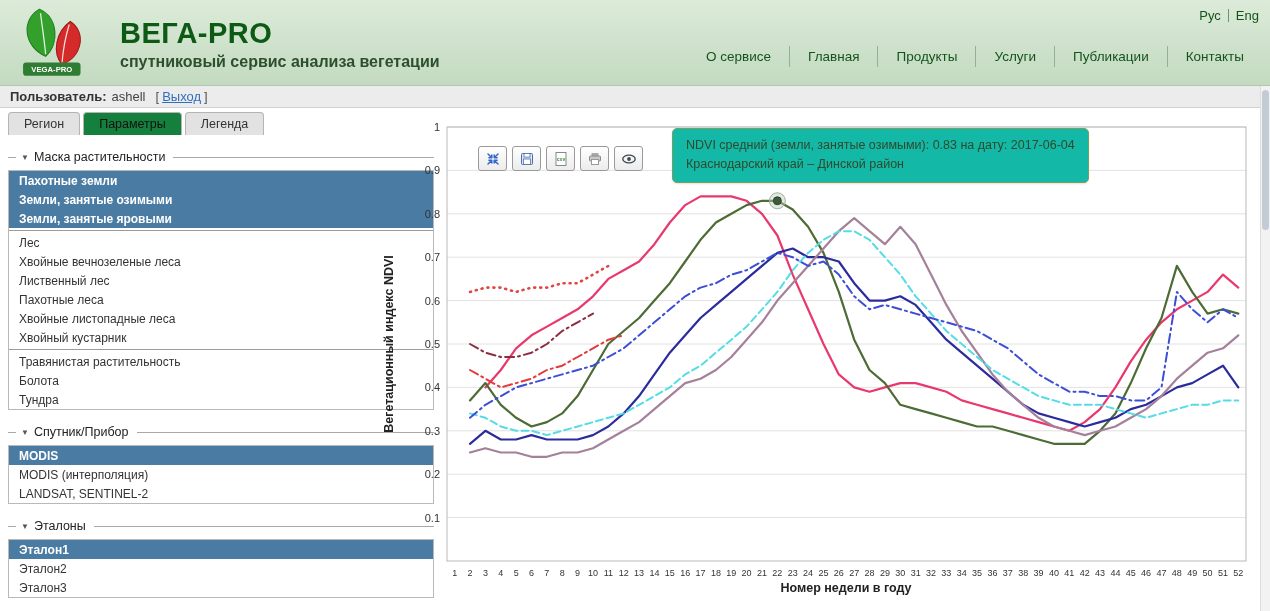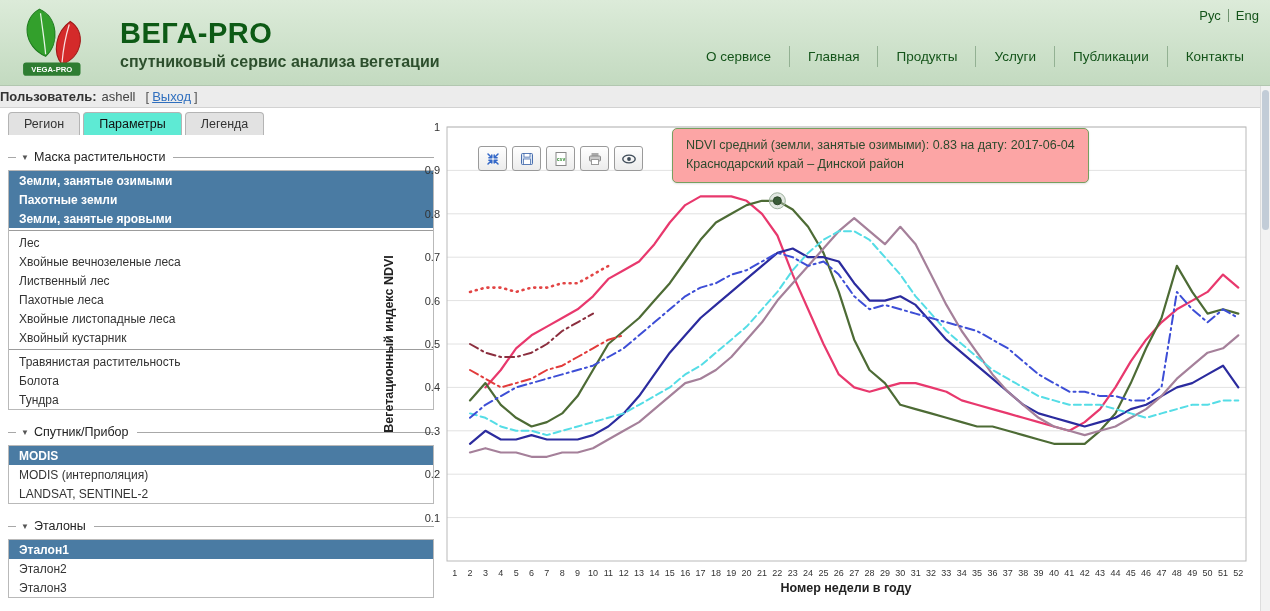--- a/index.html
+++ b/index.html
@@ -17,33 +17,33 @@
   .lang span{padding:0 7px;cursor:pointer;}
   .lang .lsep{padding:0;width:0;height:13px;border-left:1px solid #6f936f;}
   .mainnav{position:absolute;right:8px;top:46px;display:flex;}
   .mainnav a{font-size:13.5px;color:#14541a;text-decoration:none;padding:3px 18px;
              border-left:1px solid #93b193;cursor:pointer;white-space:nowrap;}
   .mainnav a:first-child{border-left:none;}
 
   
   .userbar{position:absolute;left:0;top:86px;width:100%;height:22px;background:#ececec;
            border-bottom:1px solid #d2d2d2;font-size:13px;color:#444;
-           display:flex;align-items:center;box-sizing:border-box;}
+           display:flex;align-items:center;padding-left:10px;box-sizing:border-box;}
   .ub-label{font-weight:bold;color:#333;margin-right:5px;}
   .ub-user{margin-right:7px;}
   .ub-br{color:#555;margin:0 3px;}
   .ub-logout{color:#2f6fbe;text-decoration:underline;cursor:pointer;}
 
   
   .sidebar{position:absolute;left:8px;top:112px;width:426px;bottom:0;overflow:hidden;}
   .tabs{display:flex;}
   .tab{padding:4px 15px;font-size:12.5px;color:#333;background:#e2e2e2;
        border:1px solid #b4b4b4;border-bottom:none;border-radius:4px 4px 0 0;
        margin-right:3px;cursor:pointer;}
-  .tab.active{background:#5eead4;color:#111;}
+  .tab.active{background:#15803d;color:#111;}
   .sec-head{display:flex;align-items:center;margin-top:15px;font-size:12.5px;color:#222;cursor:pointer;}
   .sec-head::before{content:"";width:8px;border-top:1px solid #a8a8a8;margin-right:5px;}
   .sec-head::after{content:"";flex:1;border-top:1px solid #a8a8a8;margin-left:8px;}
   .tri{font-size:8px;color:#555;margin-right:5px;}
   .listbox{border:1px solid #b9b9b9;margin-top:6px;background:#fff;}
   .item{padding:2.5px 10px;font-size:12px;color:#333;cursor:pointer;white-space:nowrap;}
   .item.sel{background:#4a7ba3;color:#fff;font-weight:bold;}
   .lsep2{border-top:1px solid #9c9c9c;margin:2px 0;}
 
   
@@ -51,21 +51,21 @@
   #chart-svg{position:absolute;left:0;top:0;}
   .ylabel{position:absolute;left:14px;top:231px;transform:translate(-50%,-50%) rotate(-90deg);
           font-size:12.5px;font-weight:bold;color:#222;white-space:nowrap;pointer-events:none;}
   .xlabel{position:absolute;left:471px;top:468px;transform:translateX(-50%);
           font-size:12.5px;font-weight:bold;color:#222;white-space:nowrap;pointer-events:none;}
   .ctoolbar{position:absolute;left:103px;top:33px;display:flex;gap:5px;}
   .tbtn{width:29px;height:25px;border:1px solid #9a9a9a;border-radius:3px;
         background:linear-gradient(#ffffff,#ececec);display:flex;align-items:center;
         justify-content:center;padding:0;cursor:pointer;}
   .ctooltip{position:absolute;left:297px;top:15px;border:1px solid #76a05f;border-radius:5px;
-            background:#fca5a5;padding:7px 13px;font-size:12.5px;color:#2d4a2d;line-height:1.55;
+            background:#14b8a6;padding:7px 13px;font-size:12.5px;color:#2d4a2d;line-height:1.55;
             box-shadow:0 1px 2px rgba(0,0,0,.12);white-space:nowrap;}
 
   
   .vscroll{position:absolute;right:0;top:86px;bottom:0;width:9px;background:#f2f2f2;
            border-left:1px solid #ddd;cursor:pointer;}
   .vthumb{position:absolute;top:4px;left:1px;width:7px;height:140px;background:#c2ccd7;
           border-radius:4px;cursor:grab;}
 </style>
 </head>
 <body>
@@ -115,22 +115,22 @@
       <div class="tab">Регион</div>
       <div class="tab active">Параметры</div>
       <div class="tab">Легенда</div>
     </div>
 
     <div class="sec-head">
       <span class="tri">▼</span>
       <span>Маска растительности</span>
     </div>
     <div class="listbox">
+      <div class="item sel">Пахотные земли</div>
       <div class="item sel">Земли, занятые озимыми</div>
-      <div class="item sel">Пахотные земли</div>
       <div class="item sel">Земли, занятые яровыми</div>
       <div class="lsep2"></div>
       <div class="item">Лес</div>
       <div class="item">Хвойные вечнозеленые леса</div>
       <div class="item">Лиственный лес</div>
       <div class="item">Пахотные леса</div>
       <div class="item">Хвойные листопадные леса</div>
       <div class="item">Хвойный кустарник</div>
       <div class="lsep2"></div>
       <div class="item">Травянистая растительность</div>

